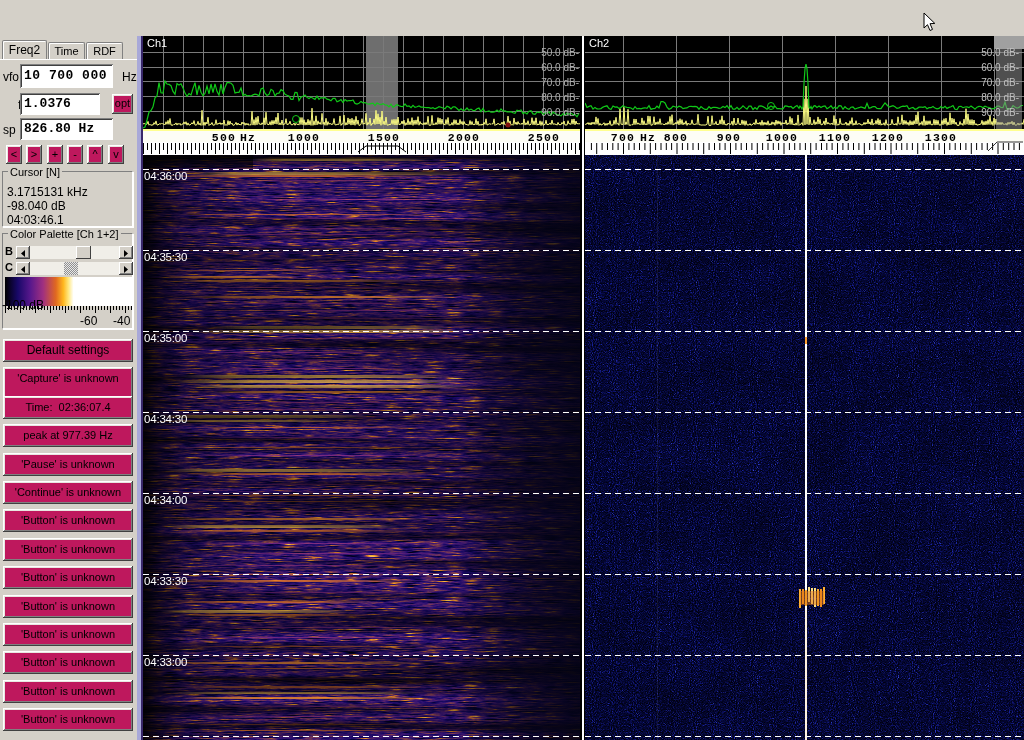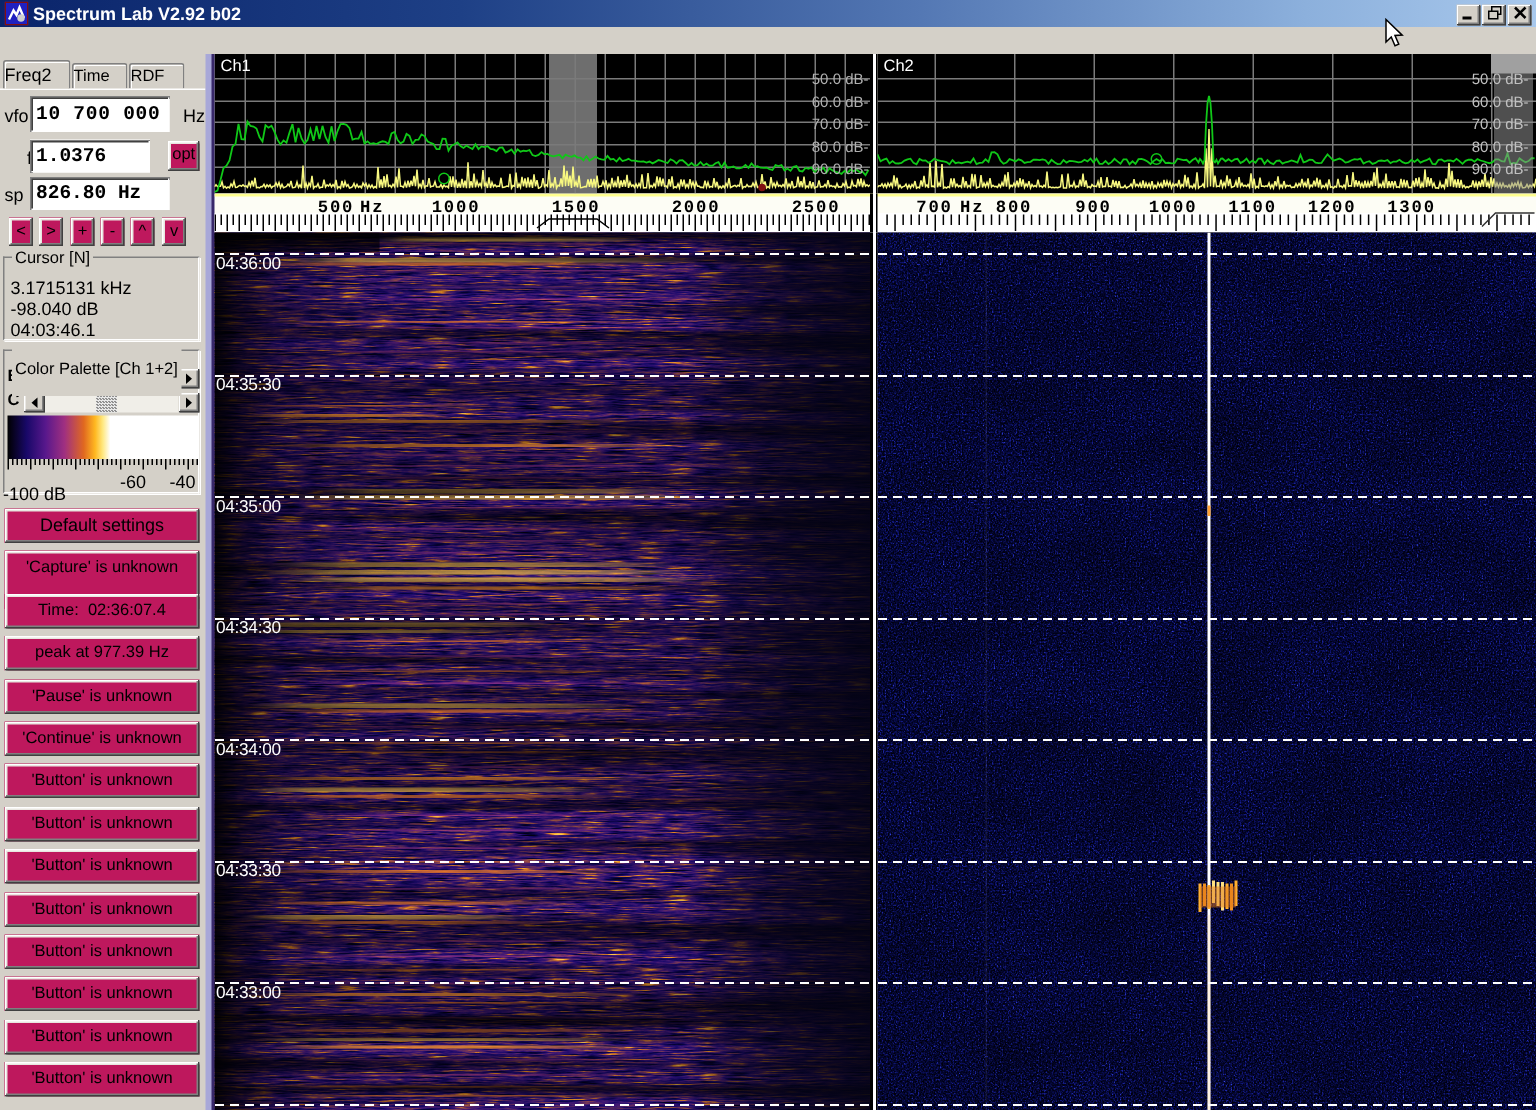--- a/index.html
+++ b/index.html
@@ -3,49 +3,30 @@
 *{margin:0;padding:0;box-sizing:border-box}
 html,body{width:1024px;height:740px;overflow:hidden;background:#000;font-family:"Liberation Sans",sans-serif}
 #root{position:absolute;left:0;top:0;width:1024px;height:740px;background:#d4d0c8}
 .abs{position:absolute}
 #titlebar{left:0;top:0;width:1024px;height:18px;background:linear-gradient(90deg,#0a246a 0%,#1e4086 30%,#5478b4 60%,#8cb0dc 85%,#a8c8ec 100%);color:#fff;font-weight:bold;font-size:12px}
 .winbtn{position:absolute;top:3px;width:16px;height:14px;background:#d4d0c8;box-shadow:inset -1px -1px #404040,inset 1px 1px #fff,inset -2px -2px #808080;text-align:center}
 #menubar{left:0;top:18px;width:1024px;height:18px;background:#d4d0c8;font-size:11px;color:#000}
 .mi{position:absolute;top:3px}
 .mi u{text-decoration:underline}
 #panel{left:0;top:36px;width:137px;height:704px;background:#d4d0c8}
-.tab{position:absolute;background:#d4d0c8;border:1px solid #808080;border-bottom:none;border-radius:2px 2px 0 0;font-size:12px;text-align:left;box-shadow:inset 1px 1px #fff}
+.tab{position:absolute;background:#d4d0c8;border:1px solid #808080;border-bottom:none;border-radius:2px 2px 0 0;font-size:12px;text-align:center;box-shadow:inset 1px 1px #fff}
 .inbox{position:absolute;background:#fff;box-shadow:inset 1px 1px #808080,inset -1px -1px #fff,inset 2px 2px #404040;font-family:"Liberation Mono",monospace;font-weight:bold;font-size:13px;color:#000;padding-left:4px}
 .lbl{position:absolute;font-size:12px;color:#000}
 .btn{position:absolute;background:#be185d;box-shadow:inset -1px -1px #404040,inset 1px 1px #fff,inset -2px -2px #808080,inset 2px 2px #e8e6e0;font-size:11px;color:#000;text-align:center}
 .grp{position:absolute;border:1px solid;border-color:#808080 #fff #fff #808080;box-shadow:1px 1px #fff}
 .sb{position:absolute;height:13px;background:#f0eee8}
 .sbb{position:absolute;width:14px;height:13px;background:#d4d0c8;box-shadow:inset -1px -1px #404040,inset 1px 1px #fff,inset -2px -2px #808080}
 .wlabel{position:absolute;color:#fff;font-size:11.5px;letter-spacing:-0.2px}
 </style></head><body>
 <div id="root">
-<div id="titlebar" class="abs">
-<svg class="abs" style="left:3px;top:1px" width="16" height="16">
-        <rect width="16" height="16" fill="#2020c0"></rect>
-        <rect x="0.5" y="0.5" width="15" height="15" fill="none" stroke="#801010"></rect>
-        <path d="M3 12 L6 6 L8 9 L10 4 L13 11" stroke="#fff" stroke-width="1.6" fill="none"></path>
-        <circle cx="11" cy="11" r="2.5" fill="#d0d0d0"></circle>
-      </svg>
-<div class="abs" style="left:22px;top:2px">Spectrum Lab V2.92 b02</div>
-<div class="winbtn" style="left:971px"><svg width="10" height="11">
-          <rect x="1" y="8" width="6" height="2" fill="#000"></rect>
-        </svg></div>
-<div class="winbtn" style="left:988px"><svg width="11" height="11">
-          <rect x="3.5" y="1.5" width="6" height="5" fill="none" stroke="#000"></rect>
-          <rect x="1.5" y="4.5" width="6" height="5" fill="#d4d0c8" stroke="#000"></rect>
-        </svg></div>
-<div class="winbtn" style="left:1005px"><svg width="11" height="11">
-          <path d="M2 2 L9 9 M9 2 L2 9" stroke="#000" stroke-width="1.7"></path>
-        </svg></div>
-</div>
 <div id="panel" class="abs">
 <div class="tab" style="left:2px;top:4px;width:45px;height:19px;line-height:18px;z-index:2">Freq2</div>
 <div class="tab" style="left:48px;top:6px;width:37px;height:17px;line-height:16px;font-size:11px">Time</div>
 <div class="tab" style="left:86px;top:6px;width:37px;height:17px;line-height:16px;font-size:11px">RDF</div>
 <div class="abs" style="left:0;top:23px;width:137px;height:1px;background:#fff"></div>
 <div class="lbl" style="left:3px;top:34px">vfo</div>
 <div class="inbox" style="left:20px;top:28px;width:93px;height:24px;line-height:23px;letter-spacing:0.5px">10 700 000</div>
 <div class="lbl" style="left:122px;top:34px">Hz</div>
 <div class="lbl" style="left:18px;top:62px">fc</div>
 <div class="inbox" style="left:20px;top:57px;width:80px;height:22px;line-height:21px">1.0376 kHz</div>
@@ -57,21 +38,21 @@
 <div class="btn" style="left:47px;top:109px;width:16px;height:19px;line-height:18px">+</div>
 <div class="btn" style="left:67px;top:109px;width:16px;height:19px;line-height:18px">-</div>
 <div class="btn" style="left:87px;top:109px;width:16px;height:19px;line-height:18px">^</div>
 <div class="btn" style="left:108px;top:109px;width:16px;height:19px;line-height:18px">v</div>
 <div class="grp" style="left:2px;top:135px;width:131px;height:56px"></div>
 <div class="lbl" style="left:8px;top:130px;background:#d4d0c8;padding:0 2px;font-size:11px;z-index:2">Cursor [N]</div>
 <div class="lbl" style="left:7px;top:149px">3.1715131 kHz</div>
 <div class="lbl" style="left:7px;top:163px">-98.040 dB</div>
 <div class="lbl" style="left:7px;top:177px">04:03:46.1</div>
 <div class="grp" style="left:2px;top:197px;width:131px;height:96px"></div>
-<div class="lbl" style="left:8px;top:192px;background:#d4d0c8;padding:12px 2px;font-size:11px;z-index:2">Color Palette [Ch 1+2]</div>
+<div class="lbl" style="left:8px;top:192px;background:#d4d0c8;padding:0 2px;font-size:11px;z-index:2">Color Palette [Ch 1+2]</div>
 <div class="lbl" style="left:5px;top:209px;font-weight:bold;font-size:11px">B</div>
 <div class="sb" style="left:16px;top:210px;width:117px"></div>
 <div class="sbb" style="left:16px;top:210px"><svg width="14" height="13">
           <path d="M9 3 L5 6.5 L9 10 Z" fill="#000"></path>
         </svg></div>
 <div class="sbb" style="left:119px;top:210px"><svg width="14" height="13">
           <path d="M5 3 L9 6.5 L5 10 Z" fill="#000"></path>
         </svg></div>
 <div class="abs" style="left:76px;top:210px;width:15px;height:13px;background:#d4d0c8;box-shadow:inset -1px -1px #404040,inset 1px 1px #fff"></div>
 <div class="lbl" style="left:5px;top:225px;font-weight:bold;font-size:11px">C</div>
@@ -122,21 +103,21 @@
         <rect x="107" y="0" width="1" height="4" fill="#000"></rect>
         <rect x="110" y="0" width="1" height="7" fill="#000"></rect>
         <rect x="113" y="0" width="1" height="4" fill="#000"></rect>
         <rect x="116" y="0" width="1" height="4" fill="#000"></rect>
         <rect x="119" y="0" width="1" height="4" fill="#000"></rect>
         <rect x="122" y="0" width="1" height="4" fill="#000"></rect>
         <rect x="125" y="0" width="1" height="7" fill="#000"></rect>
         <rect x="128" y="0" width="1" height="4" fill="#000"></rect>
         <rect x="131" y="0" width="1" height="4" fill="#000"></rect>
       </svg>
-<div class="lbl" style="left:2px;top:286px">-100 dB</div>
+<div class="lbl" style="left:2px;top:262px">-100 dB</div>
 <div class="lbl" style="left:80px;top:278px">-60</div>
 <div class="lbl" style="left:113px;top:278px">-40</div>
 <div class="btn" style="left:3px;top:303px;width:130px;height:23px;line-height:22px;font-size:12px">Default settings</div>
 <div class="btn" style="left:3px;top:331px;width:130px;height:39px;line-height:22px;font-size:11px">'Capture' is unknown</div>
 <div class="btn" style="left:3px;top:360px;width:130px;height:23px;line-height:22px;font-size:11px">Time:&nbsp; 02:36:07.4</div>
 <div class="btn" style="left:3px;top:388px;width:130px;height:23px;line-height:22px;font-size:11px">peak at 977.39 Hz</div>
 <div class="btn" style="left:3px;top:417px;width:130px;height:23px;line-height:22px;font-size:11px">'Pause' is unknown</div>
 <div class="btn" style="left:3px;top:445px;width:130px;height:23px;line-height:22px;font-size:11px">'Continue' is unknown</div>
 <div class="btn" style="left:3px;top:473px;width:130px;height:23px;line-height:22px;font-size:11px">'Button' is unknown</div>
 <div class="btn" style="left:3px;top:502px;width:130px;height:23px;line-height:22px;font-size:11px">'Button' is unknown</div>

